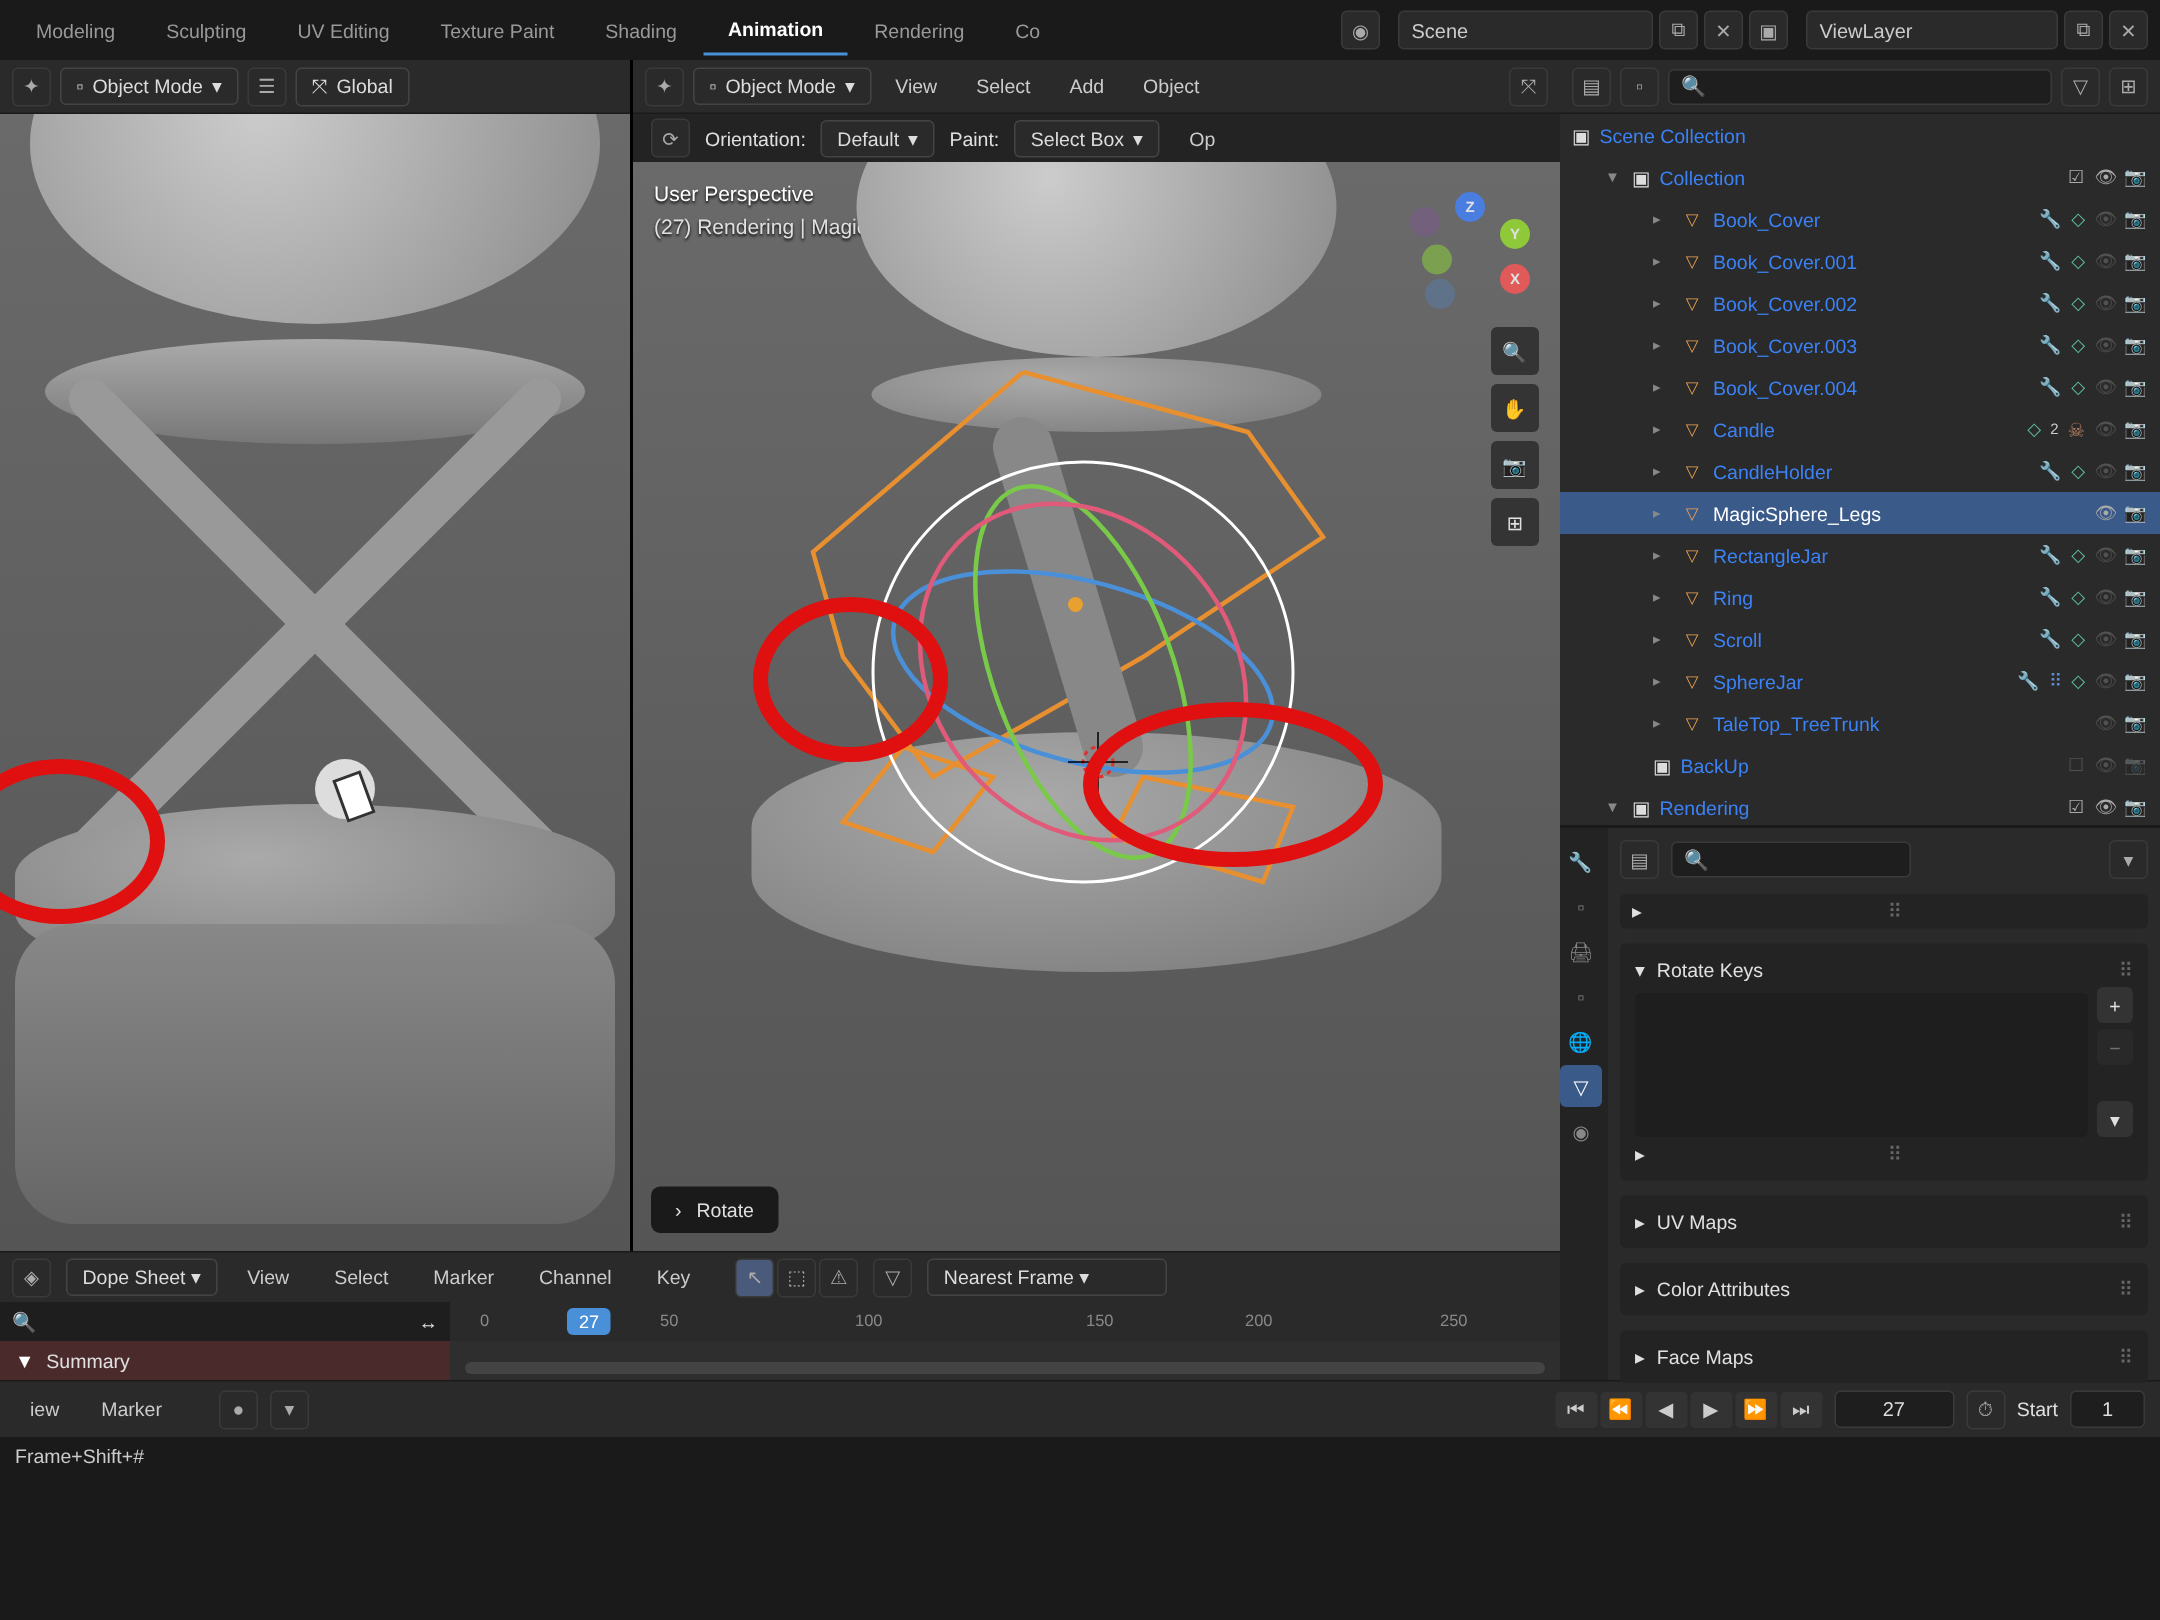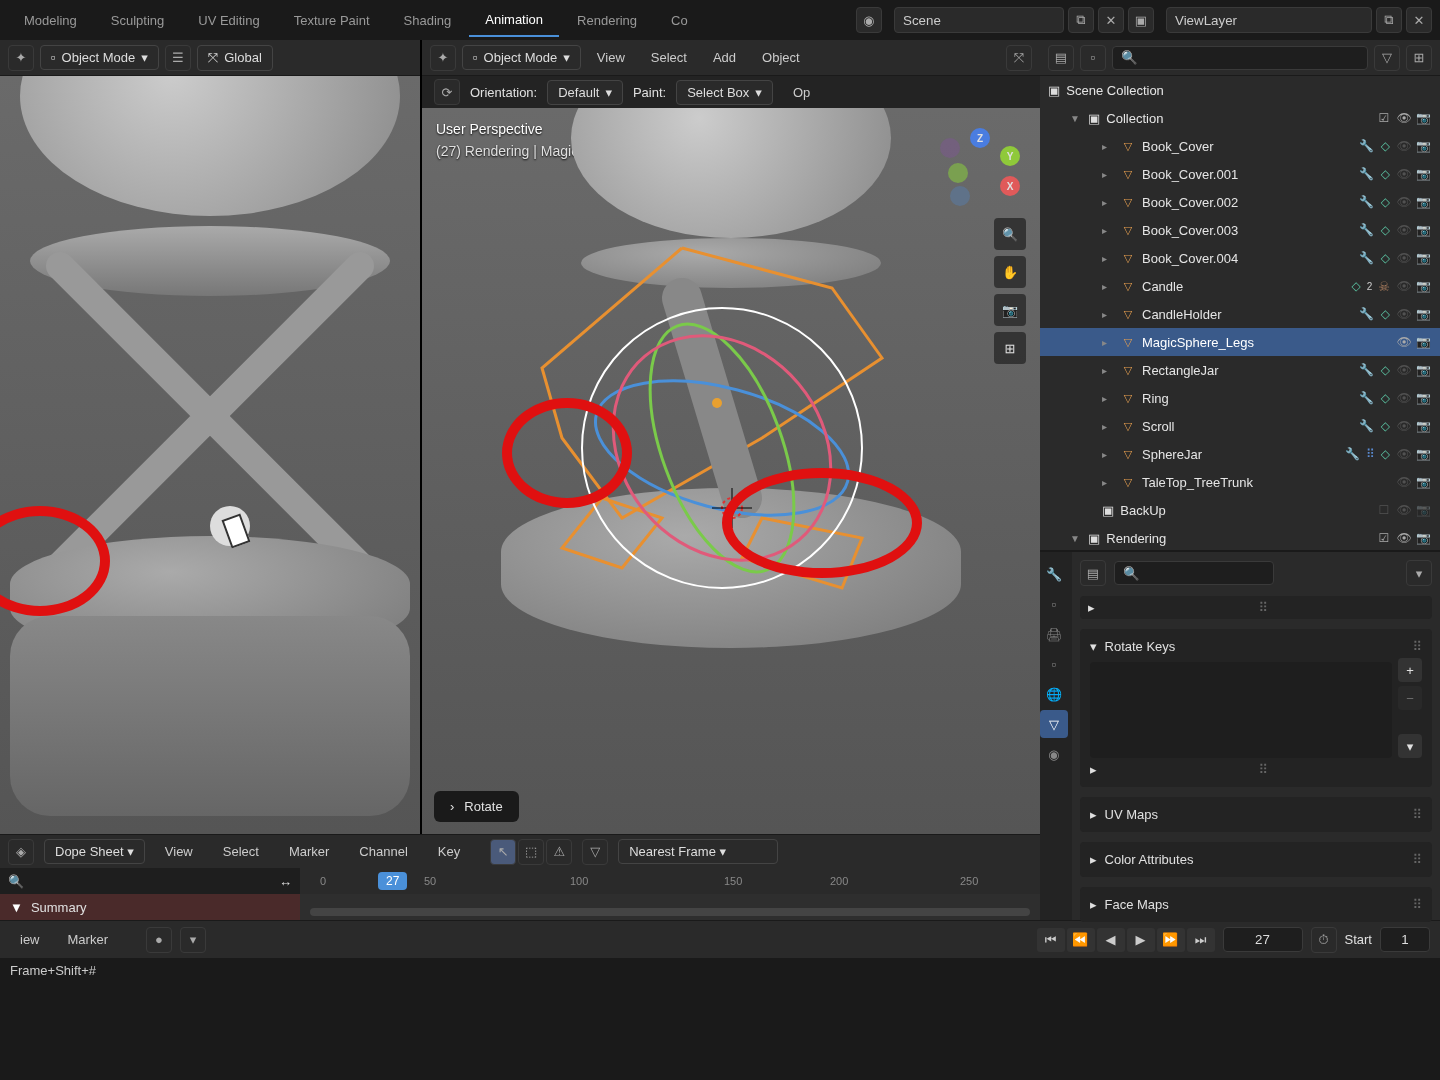--- a/index.html
+++ b/index.html
@@ -1,21 +1,21 @@
 <!DOCTYPE html>
 <html><head>
 <meta charset="utf-8">
 <style>
 * { box-sizing: border-box; margin: 0; padding: 0; font-family: -apple-system, sans-serif; }
 body { background: #1a1a1a; color: #e0e0e0; width: 1440px; height: 1080px; overflow: hidden; font-size: 13px; }
 
 
 .top-menu { height: 40px; background: #1a1a1a; display: flex; align-items: center; padding: 0 8px; gap: 2px; }
 .top-menu .tab { padding: 8px 16px; color: #999; cursor: pointer; }
-.top-menu .tab.active { color: #fff; border-bottom: 2px solid #4a90d9; }
+.top-menu .tab.active { color: #fff; border-bottom: 2px solid #4a90d9; font-weight: bold; }
 .scene-input { background: #2a2a2a; border: 1px solid #3a3a3a; border-radius: 4px; padding: 4px 8px; color: #ccc; height: 26px; margin-left: 8px; }
 .scene-group { display: flex; align-items: center; gap: 4px; margin-left: auto; }
 .icon-btn { width: 26px; height: 26px; background: #2a2a2a; border: 1px solid #3a3a3a; border-radius: 4px; display: flex; align-items: center; justify-content: center; cursor: pointer; color: #aaa; }
 
 
 .main-area { display: flex; height: 880px; }
 .viewport-area { flex: 1; display: flex; flex-direction: column; }
 .viewports { display: flex; flex: 1; gap: 2px; background: #000; }
 
 
@@ -53,21 +53,21 @@
 .outliner-header { height: 36px; background: #2a2a2a; display: flex; align-items: center; padding: 0 8px; gap: 6px; border-bottom: 1px solid #1a1a1a; }
 .outliner-search { flex: 1; background: #1e1e1e; border: 1px solid #3a3a3a; border-radius: 4px; padding: 4px 8px; color: #aaa; height: 24px; }
 .tree-row { display: flex; align-items: center; height: 28px; padding: 0 8px; gap: 6px; }
 .tree-row.selected { background: #3a5a8a; }
 .tree-row.collection { background: transparent; }
 .tree-indent { display: inline-block; }
 .tree-arrow { width: 12px; color: #888; font-size: 10px; }
 .obj-icon { width: 16px; height: 16px; display: flex; align-items: center; justify-content: center; font-size: 11px; }
 .mesh-icon { color: #e8a050; }
 .coll-icon { color: #ddd; }
-.row-name { flex: 1; color: #e5e5e5; }
+.row-name { flex: 1; color: #3b82f6; }
 .row-name.sel { color: #fff; }
 .row-icons { display: flex; gap: 4px; align-items: center; }
 .mod-icon { color: #5a8ad0; font-size: 12px; }
 .con-icon { color: #5ac0a0; font-size: 12px; }
 .restrict { width: 16px; text-align: center; color: #aaa; font-size: 12px; }
 .restrict.off { opacity: 0.3; }
 
 
 .props-panel { height: 370px; background: #2a2a2a; border-top: 2px solid #1a1a1a; display: flex; }
 .props-tabs { width: 32px; background: #232323; display: flex; flex-direction: column; gap: 2px; padding-top: 8px; }
@@ -108,21 +108,21 @@
   <span class="tab">Shading</span>
   <span class="tab active">Animation</span>
   <span class="tab">Rendering</span>
   <span class="tab">Co</span>
   <div class="scene-group">
     <div class="icon-btn">◉</div>
     <input class="scene-input" style="width: 170px;" value="Scene">
     <div class="icon-btn">⧉</div>
     <div class="icon-btn">✕</div>
     <div class="icon-btn">▣</div>
-    <input class="scene-input" style="width: 206px;" value="ViewLayer">
+    <input class="scene-input" style="width: 168px;" value="ViewLayer">
     <div class="icon-btn">⧉</div>
     <div class="icon-btn">✕</div>
   </div>
 </div>
 
 <div class="main-area">
   <div class="viewport-area">
     <div class="viewports">
 
       <div style="flex:0 0 420px; display:flex; flex-direction:column; background:#232323;">
@@ -276,21 +276,21 @@
             <span>↔</span>
           </div>
           <div class="summary-row">
             <span style="color:#fff">▼</span>
             <span>Summary</span>
           </div>
         </div>
         <div style="flex:1;position:relative">
           <div class="timeline-ruler">
             <span class="ruler-tick" style="left:20px">0</span>
-            <span class="ruler-tick" style="left:124px">50</span>
+            <span class="ruler-tick" style="left:140px">50</span>
             <span class="ruler-tick" style="left:270px">100</span>
             <span class="ruler-tick" style="left:424px">150</span>
             <span class="ruler-tick" style="left:530px">200</span>
             <span class="ruler-tick" style="left:660px">250</span>
             <div class="frame-marker" style="left:78px">27</div>
           </div>
           <div style="height:26px;background:#2e2e2e;position:relative">
             <div style="position:absolute;bottom:4px;left:10px;right:10px;height:8px;background:#444;border-radius:4px"></div>
           </div>
         </div>

